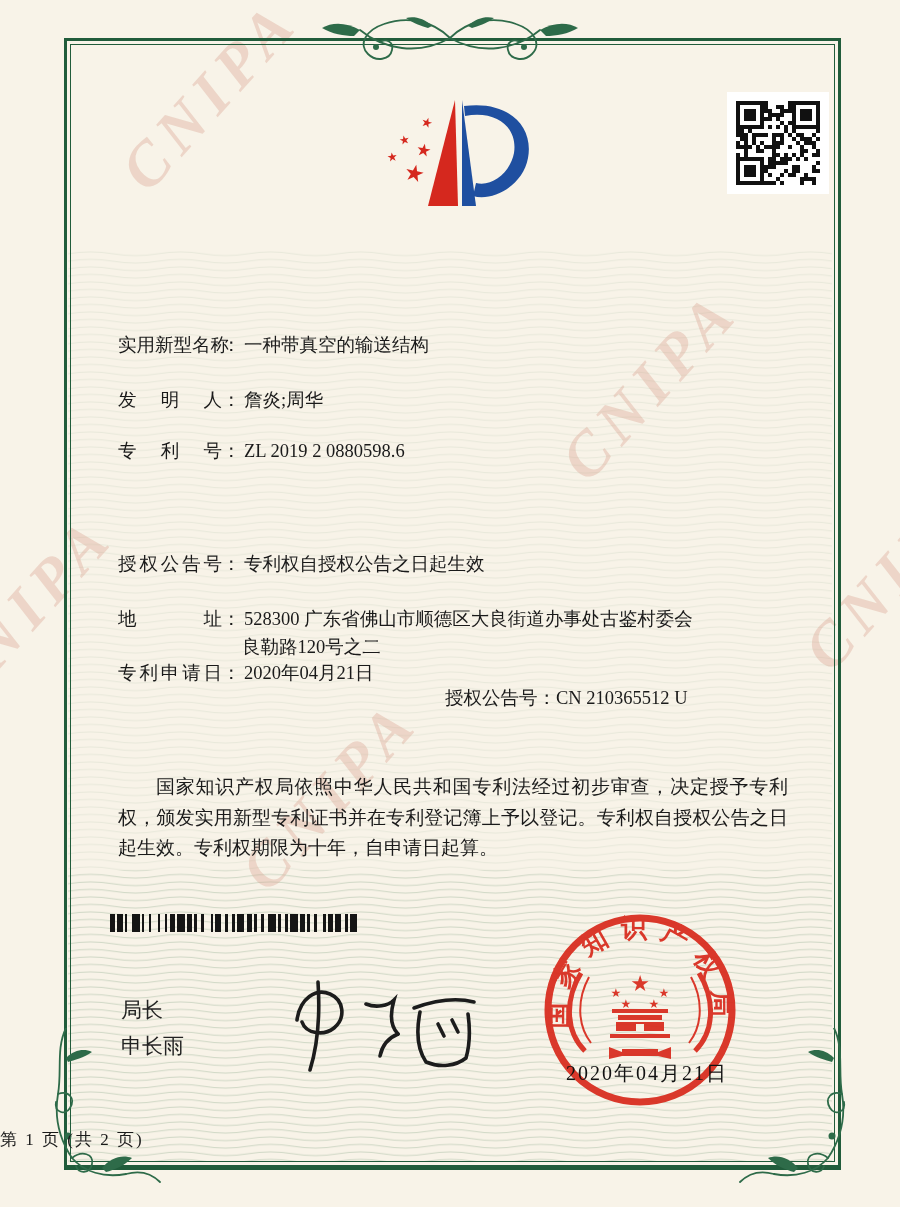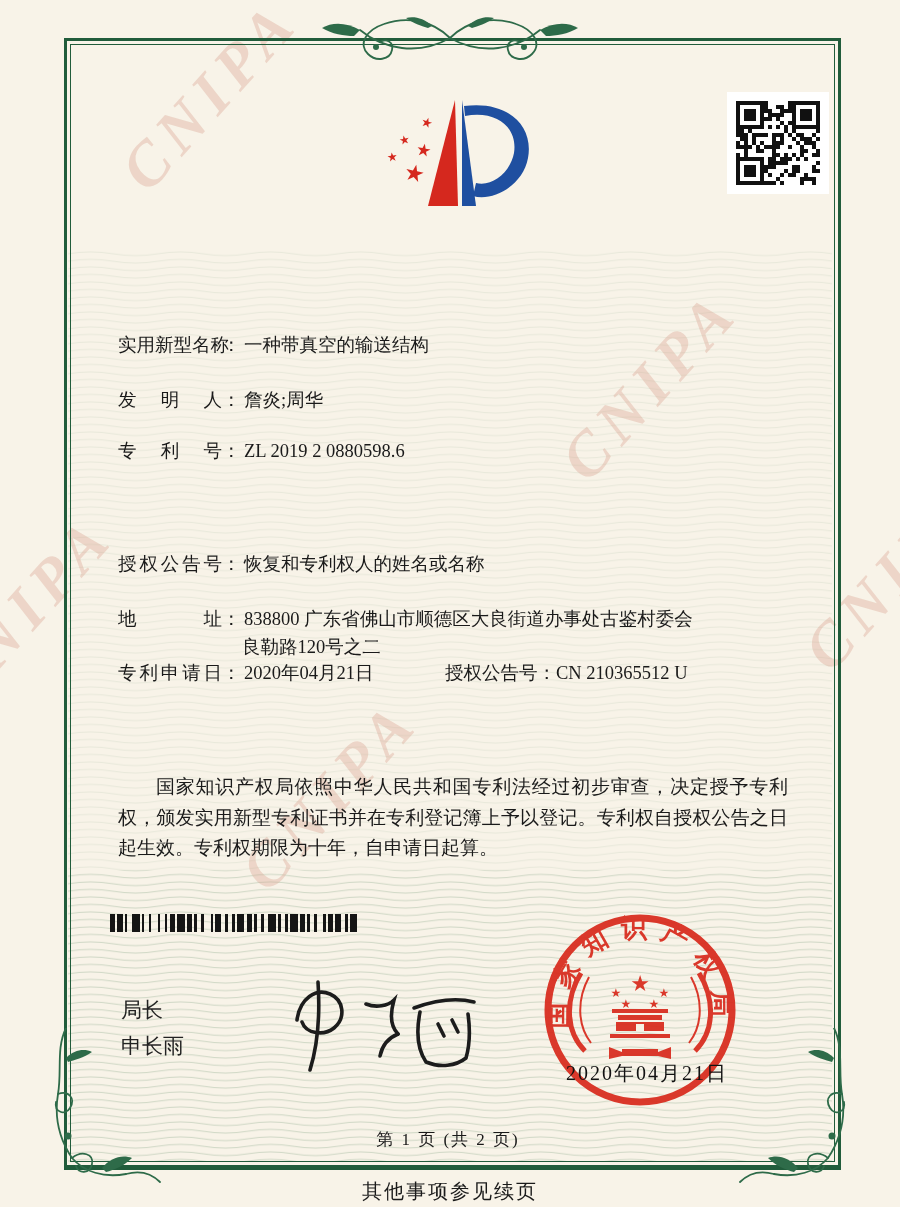--- a/index.html
+++ b/index.html
@@ -17,32 +17,32 @@
       font-size:62px;letter-spacing:9px;color:rgba(219,165,146,0.38);white-space:nowrap;
       transform:translate(-50%,-50%) rotate(-48deg);}
   .content{position:absolute;inset:0;z-index:4;}
   .cert-no{position:absolute;left:106px;top:94px;font-size:18px;letter-spacing:3px;}
   .title{position:absolute;left:0;right:0;top:212px;text-align:center;font-size:44px;
          font-weight:bold;letter-spacing:5px;}
   .row{position:absolute;left:118px;font-size:18.5px;white-space:nowrap;}
   .lbl{display:inline-block;width:104px;text-align:justify;text-align-last:justify;}
   .colon{display:inline-block;width:22px;}
   .addr2{position:absolute;left:242px;top:634px;font-size:18.5px;}
-  .grant2{position:absolute;left:445px;top:660px;font-size:18.5px;white-space:nowrap;}
+  .grant2{position:absolute;left:445px;top:685px;font-size:18.5px;white-space:nowrap;}
   .paras{position:absolute;left:118px;top:740px;width:670px;font-size:19px;line-height:30.5px;
          text-align:justify;margin-top:32px;}
   .paras p{margin:0;text-indent:2em;}
   .barcode{position:absolute;left:110px;top:914px;width:247px;height:18px;overflow:hidden;
            white-space:nowrap;font-size:0;}
   .barcode i{display:inline-block;height:100%;background:#151515;}
   .signer{position:absolute;left:121px;font-family:"Liberation Sans",sans-serif;font-size:21px;color:#222;}
   .sig{position:absolute;left:255px;top:962px;z-index:5;}
   .seal{position:absolute;left:533px;top:903px;z-index:4;}
   .seal-date{position:absolute;left:566px;top:1060px;font-size:20px;letter-spacing:2px;z-index:6;color:#111;}
-  .page-num{position:absolute;left:0;right:4px;top:1128px;text-align:center;font-size:17px;letter-spacing:2px;}
+  .page-num{position:absolute;left:0;right:4px;top:1128px;text-align:left;font-size:17px;letter-spacing:2px;}
   .cont-note{position:absolute;left:0;right:0;top:1178px;text-align:center;font-size:20px;
              letter-spacing:2px;z-index:4;}
   .qr{position:absolute;left:727px;top:92px;width:102px;height:102px;background:#fff;}
   .logo{position:absolute;left:352px;top:96px;}
   .lstar{position:absolute;color:#d5281e;line-height:1;z-index:5;
          font-family:"DejaVu Sans",sans-serif;}
 </style>
 </head>
 <body>
 
@@ -355,24 +355,24 @@
     <div class="row" style="top:332px">
       <span class="lbl">实用新型名称</span><span class="colon">：</span><span class="val">一种带真空的输送结构</span>
     </div>
     <div class="row" style="top:387px">
       <span class="lbl">发明人</span><span class="colon">：</span><span class="val">詹炎;周华</span>
     </div>
     <div class="row" style="top:438px">
       <span class="lbl">专利号</span><span class="colon">：</span><span class="val">ZL 2019 2 0880598.6</span>
     </div>
     <div class="row" style="top:551px">
-      <span class="lbl">授权公告号</span><span class="colon">：</span><span class="val">恢复和专利权人的姓名或名称</span>
+      <span class="lbl">授权公告号</span><span class="colon">：</span><span class="val">专利权自授权公告之日起生效</span>
     </div>
     <div class="row" style="top:606px">
-      <span class="lbl">地址</span><span class="colon">：</span><span class="val">838800 广东省佛山市顺德区大良街道办事处古鉴村委会</span>
+      <span class="lbl">地址</span><span class="colon">：</span><span class="val">528300 广东省佛山市顺德区大良街道办事处古鉴村委会</span>
     </div>
     <div class="addr2">良勒路120号之二</div>
 
     <div class="row" style="top:660px">
       <span class="lbl">专利申请日</span><span class="colon">：</span><span class="val">2020年04月21日</span>
     </div>
     <div class="grant2">
       <span>授权公告号</span><span>：</span><span>CN 210365512 U</span>
     </div>
 
@@ -423,15 +423,14 @@
           <path d="M158,74 C170,96 170,122 156,140" stroke="#d8291b" stroke-width="2" fill="none"></path>
           <rect x="89" y="146" width="36" height="7"></rect>
           <path d="M89,149 L76,144 L76,156 L89,153 Z"></path>
           <path d="M125,149 L138,144 L138,156 L125,153 Z"></path>
         </g>
       </g>
     </svg>
     <div class="seal-date">2020年04月21日</div>
 
     <div class="page-num">第 1 页 (共 2 页)</div>
-    <div class="cont-note">其他事项参见续页</div>
   </div>
 </div>
 
 </body></html>

